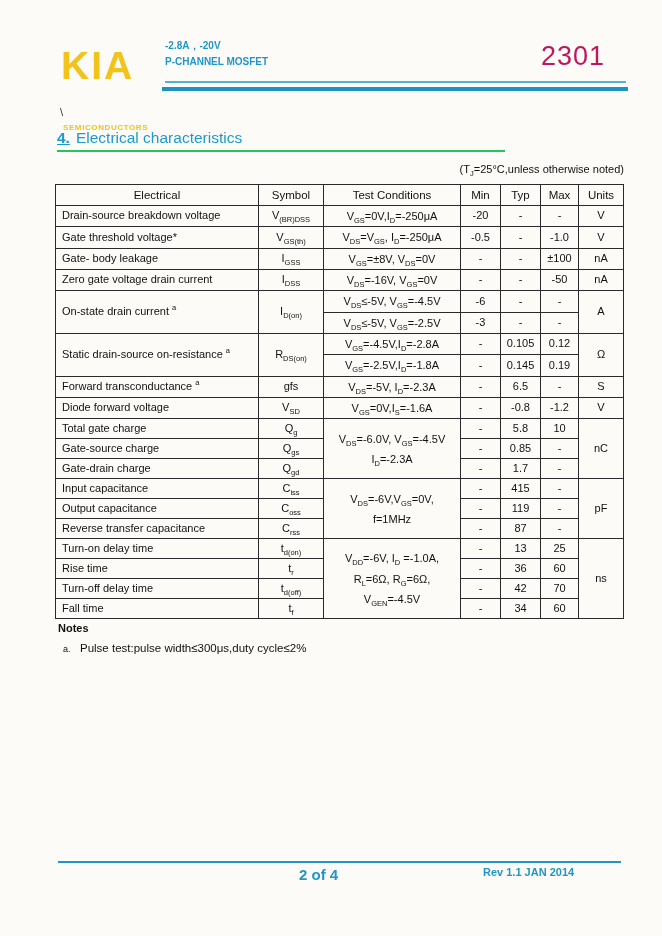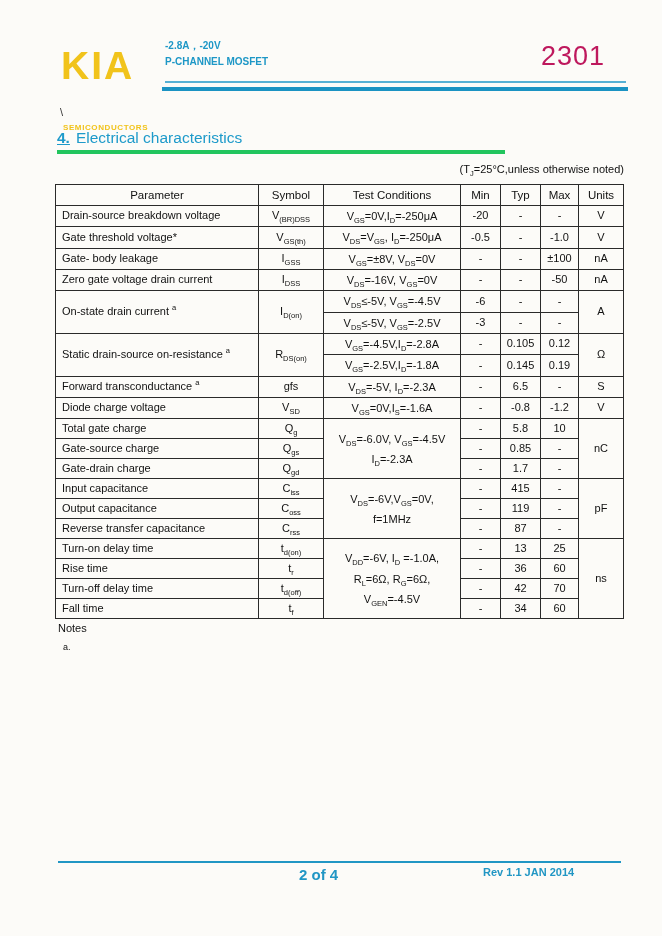--- a/index.html
+++ b/index.html
@@ -16,36 +16,36 @@
     color:#f1c31b;letter-spacing:0.6px;margin-top:40px;}
   .subtitle{position:absolute;left:165px;top:38px;font-size:10px;font-weight:bold;
     color:#1d97c6;line-height:16px;}
   .partnum{position:absolute;left:541px;top:41px;font-size:27px;color:#be185d;letter-spacing:1px;}
   .hline{position:absolute;}
   .hline.thin{left:165px;top:81px;width:461px;height:2px;background:#57b0d4;}
   .hline.thick{left:162px;top:87px;width:466px;height:4px;background:#1b93c3;}
   .stray{position:absolute;left:60px;top:106px;font-size:11px;color:#333;}
   
   .section-heading{position:absolute;left:57px;top:129px;width:448px;
-    color:#1d9aca;font-size:15.5px;border-bottom:4px solid #22c55e;padding-bottom:3px;}
+    color:#1d9aca;font-size:15.5px;border-bottom:2px solid #22c55e;padding-bottom:3px;}
   .sec-num{font-weight:bold;text-decoration:underline;margin-right:6px;}
   .cond-note{position:absolute;right:38px;top:163px;font-size:11px;color:#111;padding-left:8px;}
   
   .content{position:absolute;left:55px;top:184px;width:568px;}
   table{border-collapse:collapse;width:568px;table-layout:fixed;font-size:11px;color:#111;}
   th,td{border:1px solid #2a2a2a;height:19px;padding:0 3px;text-align:center;
     vertical-align:middle;white-space:pre-line;line-height:1.25;overflow:hidden;}
   th{font-weight:normal;font-size:11.5px;height:20px;}
   td.left{text-align:left;padding-left:6px;}
   td.cond{line-height:1.85;}
   sub{font-size:7.5px;line-height:0;}
   sup{font-size:7.5px;line-height:0;}
   
   .notes{margin-top:3px;padding-left:3px;font-size:11px;color:#111;}
-  .notes-heading{margin-bottom:8px;}
+  .notes-heading{margin-bottom:8px;font-weight:bold;}
   .note-item{display:flex;align-items:baseline;}
   .note-marker{font-size:9px;margin-left:5px;width:17px;}
   .note-text{font-size:11.5px;}
   
   .footer-line{position:absolute;left:58px;top:861px;width:563px;height:2px;background:#2196c4;}
   .footer-page{position:absolute;left:299px;top:866px;font-size:15px;font-weight:bold;color:#2196c4;}
   .footer-rev{position:absolute;left:483px;top:866px;font-size:11px;font-weight:bold;color:#2196c4;}
 </style>
 </head>
 <body>
@@ -76,21 +76,21 @@
       <col style="width:203px">
         <col style="width:65px">
         <col style="width:137px">
       <col style="width:40px">
         <col style="width:40px">
         <col style="width:38px">
         <col style="width:45px">
     </colgroup>
     <thead>
       <tr id="thead-row">
-          <th>Parameter</th>
+          <th>Electrical</th>
           <th>Symbol</th>
           <th>Test Conditions</th>
           <th>Min</th>
           <th>Typ</th>
           <th>Max</th>
           <th>Units</th>
         </tr>
     </thead>
     <tbody id="tbody">
         <tr>
@@ -162,21 +162,21 @@
         <tr>
           <td class="left">Forward transconductance <sup>a</sup></td>
           <td>gfs</td>
           <td class="cond">V<sub>DS</sub>=-5V, I<sub>D</sub>=-2.3A</td>
           <td>-</td>
           <td>6.5</td>
           <td>-</td>
           <td>S</td>
         </tr>
         <tr>
-          <td class="left">Diode charge voltage</td>
+          <td class="left">Diode forward voltage</td>
           <td>V<sub>SD</sub></td>
           <td class="cond">V<sub>GS</sub>=0V,I<sub>S</sub>=-1.6A</td>
           <td>-</td>
           <td>-0.8</td>
           <td>-1.2</td>
           <td>V</td>
         </tr>
         <tr>
           <td class="left">Total gate charge</td>
           <td>Q<sub>g</sub></td>
@@ -257,19 +257,20 @@
           <td>34</td>
           <td>60</td>
         </tr>
       </tbody>
   </table>
 
   <div class="notes">
     <div class="notes-heading">Notes</div>
     <div class="note-item">
       <span class="note-marker">a.</span>
+      <span class="note-text">Pulse test:pulse width≤300μs,duty cycle≤2%</span>
     </div>
   </div>
 </div>
 
 <div class="footer-line"></div>
 <div class="footer-page">2 of 4</div>
 <div class="footer-rev">Rev 1.1 JAN 2014</div>
 
 </body></html>

